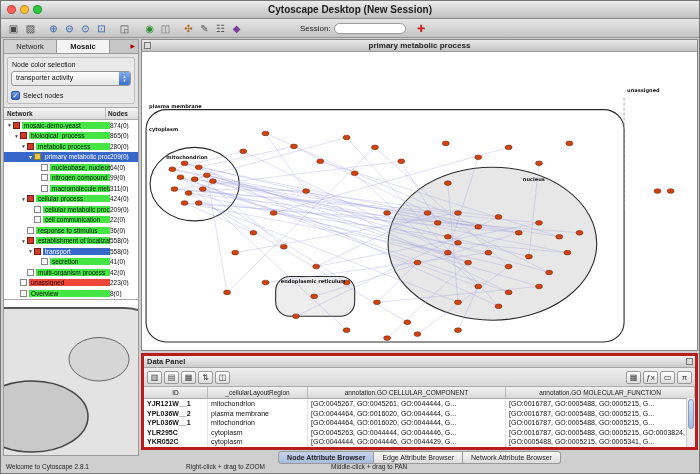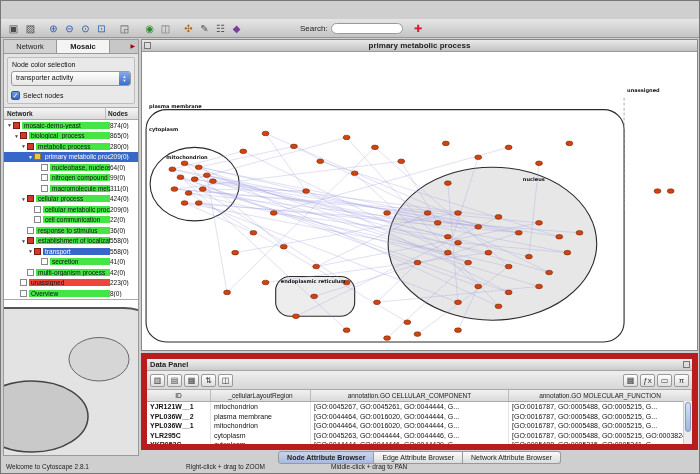--- a/index.html
+++ b/index.html
@@ -47,21 +47,21 @@
   .tree-label{padding:0 2px;overflow:hidden;flex:1;}
   .tree-count{width:28px;flex:none;overflow:hidden;font-size:6.5px;}
   .birdseye{flex:1;background:#fff;position:relative;overflow:hidden;}
   
   .network-window{position:absolute;left:140px;top:38px;width:557px;height:312px;border:1px solid #888;background:#fff;box-sizing:border-box;display:flex;flex-direction:column;}
   .net-titlebar{height:11px;background:linear-gradient(#e9e9e9,#c3c3c3);border-bottom:1px solid #999;position:relative;font-size:8px;font-weight:bold;text-align:center;line-height:11px;color:#222;flex:none;}
   .net-close{position:absolute;left:2px;top:1.5px;width:7px;height:7px;border:1px solid #777;background:#ddd;box-sizing:border-box;}
   .net-canvas{flex:1;position:relative;background:#fff;}
   .net-canvas svg{position:absolute;inset:0;width:100%;height:100%;font-family:"DejaVu Sans",sans-serif;}
   
-  .data-panel{position:absolute;left:140px;top:352px;width:557px;height:97px;border:6px solid #b91c1c;background:#e6e6e6;box-sizing:border-box;display:flex;flex-direction:column;}
+  .data-panel{position:absolute;left:140px;top:352px;width:557px;height:97px;border:3px solid #b91c1c;background:#e6e6e6;box-sizing:border-box;display:flex;flex-direction:column;}
   .dp-toolbar{height:18px;display:flex;align-items:center;padding:0 3px;gap:2px;background:linear-gradient(#efefef,#d7d7d7);border-bottom:1px solid #aaa;flex:none;}
   .dp-icon{width:15px;height:13px;border:1px solid #999;background:linear-gradient(#fff,#dedede);font-size:8px;line-height:11px;text-align:center;border-radius:2px;box-sizing:border-box;color:#333;}
   .dp-spacer{flex:1;}
   .dp-table{flex:1;background:#fff;overflow:hidden;position:relative;}
   .dp-thead{display:flex;height:11px;background:linear-gradient(#f1f1f1,#dadada);border-bottom:1px solid #aaa;font-size:6.5px;color:#222;}
   .dp-th{text-align:center;border-right:1px solid #bbb;line-height:11px;overflow:hidden;white-space:nowrap;box-sizing:border-box;}
   .dp-row{display:flex;height:9.5px;font-size:7px;line-height:9.5px;color:#111;}
   .dp-td{border-right:1px solid #e4e4e4;padding-left:3px;overflow:hidden;white-space:nowrap;box-sizing:border-box;}
   .cw0{width:64px;flex:none;}.cw1{width:100px;flex:none;}.cw2{width:198px;flex:none;}.cw3{flex:1;}
   .dp-scroll{position:absolute;right:0;top:11px;bottom:0;width:8px;background:#ececec;border-left:1px solid #ccc;}
@@ -74,38 +74,46 @@
   .btab.active{background:linear-gradient(#c8d4ec,#a9bcde);font-weight:bold;}
   .statusbar{position:absolute;left:0;right:0;bottom:0;height:13px;font-size:6.5px;color:#222;}
   .statusbar span{position:absolute;line-height:13px;}
   .st-welcome{left:5px;}.st-zoom{left:185px;}.st-pan{left:330px;}
 </style>
 </head>
 <body>
 
 <div class="window">
 
+  <div class="titlebar">
+    <div class="traffic">
+      <span class="tl red"></span>
+      <span class="tl yellow"></span>
+      <span class="tl green"></span>
+    </div>
+    <div class="win-title">Cytoscape Desktop (New Session)</div>
+  </div>
 
   <div class="toolbar">
     <span id="tb-icons-left" style="display:flex;align-items:center;">
         <span class="tb-icon" style="color: rgb(74, 74, 74);">▣</span>
         <span class="tb-icon" style="color: rgb(74, 74, 74); margin-left: 2px;">▨</span>
         <span class="tb-icon" style="color: rgb(42, 93, 176); margin-left: 8px;">⊕</span>
         <span class="tb-icon" style="color: rgb(42, 93, 176); margin-left: 1px;">⊖</span>
         <span class="tb-icon" style="color: rgb(42, 93, 176); margin-left: 1px;">⊙</span>
         <span class="tb-icon" style="color: rgb(42, 93, 176); margin-left: 1px;">⊡</span>
         <span class="tb-icon" style="color: rgb(85, 85, 85); margin-left: 8px;">◲</span>
         <span class="tb-icon" style="color: rgb(46, 139, 46); margin-left: 10px;">◉</span>
         <span class="tb-icon" style="color: rgb(119, 119, 119); margin-left: 1px;">◫</span>
         <span class="tb-icon" style="color: rgb(176, 96, 16); margin-left: 8px;">✣</span>
         <span class="tb-icon" style="color: rgb(85, 85, 85); margin-left: 1px;">✎</span>
         <span class="tb-icon" style="color: rgb(85, 85, 85); margin-left: 1px;">☷</span>
         <span class="tb-icon" style="color: rgb(122, 63, 157); margin-left: 1px;">◆</span>
       </span>
-    <span class="search-label">Search:</span>
+    <span class="search-label">Session:</span>
     <input class="search-input" value="" style="">
     <span id="tb-icons-right" style="display:flex;align-items:center;">
         <span class="tb-icon" style="color: rgb(204, 34, 34); margin-left: 8px;">✚</span>
       </span>
   </div>
 
   <div class="control-panel">
     <div class="cp-tabs">
       <div class="cp-tab">Network</div>
       <div class="cp-tab active">Mosaic</div>

